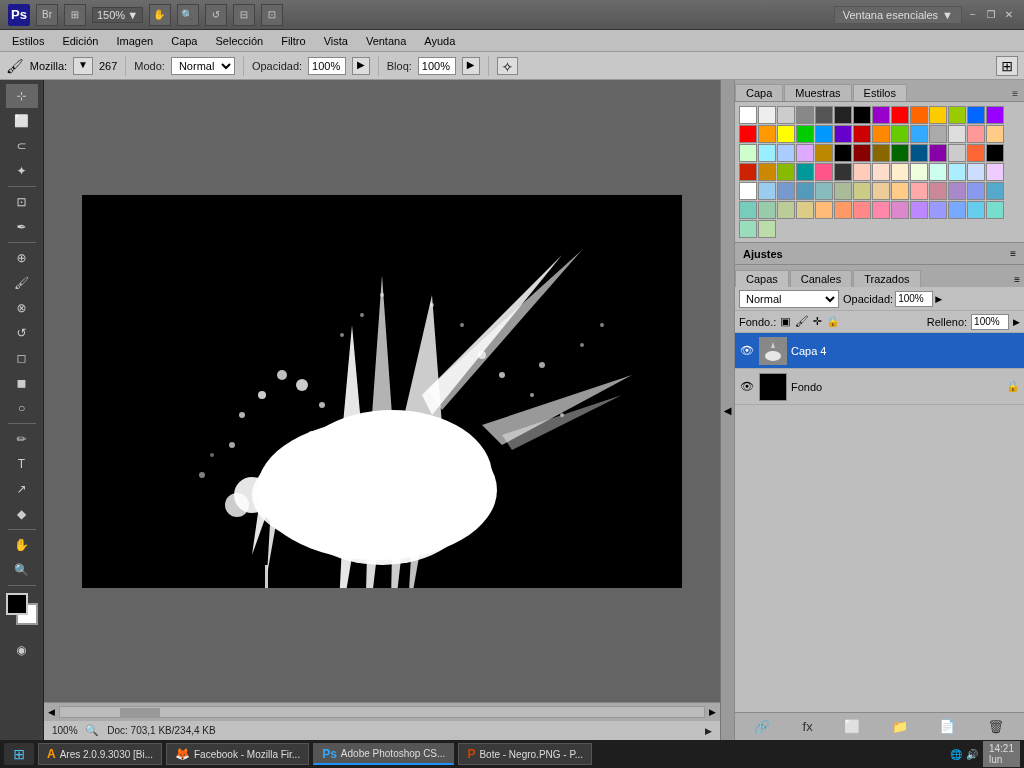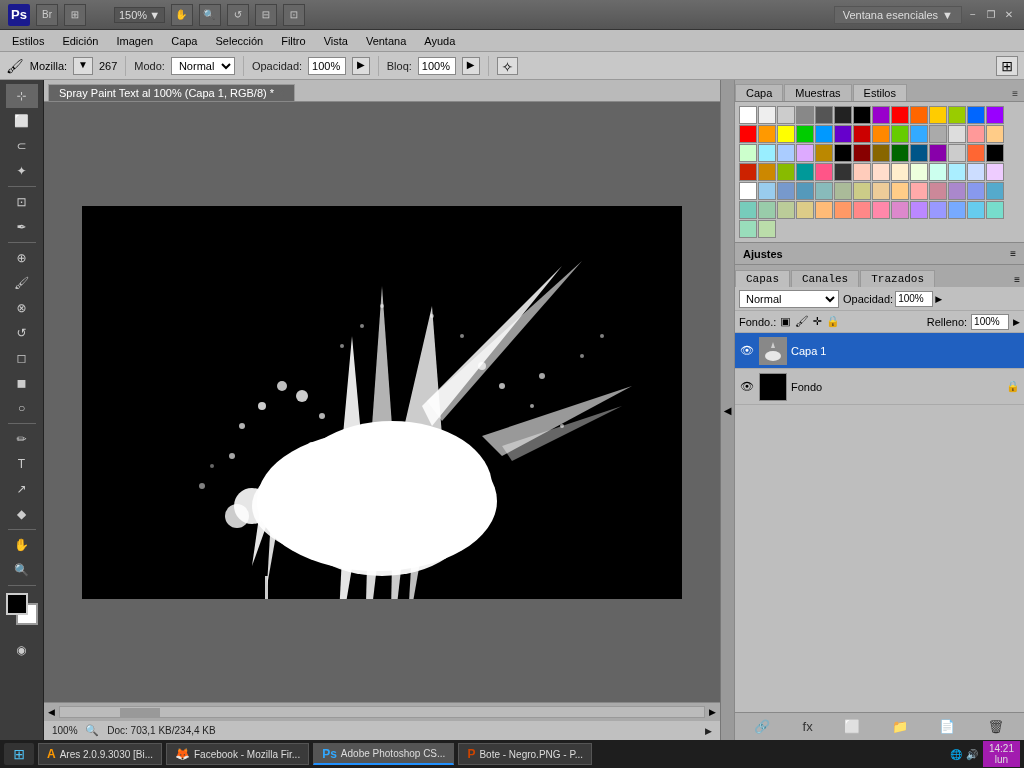--- a/index.html
+++ b/index.html
@@ -12,21 +12,21 @@
       display: flex;
       align-items: center;
       justify-content: space-between;
       padding: 0 8px;
       border-bottom: 1px solid #333;
     }
     #titlebar-left { display: flex; align-items: center; gap: 6px; }
     #titlebar-right { display: flex; align-items: center; gap: 4px; }
     .ps-icon { width: 22px; height: 22px; background: #1a1a8e; color: #fff; font-weight: bold; font-size: 13px; display: flex; align-items: center; justify-content: center; border-radius: 2px; }
     .tb-icon { width: 22px; height: 22px; background: #666; border: 1px solid #444; display: flex; align-items: center; justify-content: center; font-size: 10px; color: #ccc; }
-    .zoom-box { background: #555; border: 1px solid #444; color: #ddd; font-size: 11px; padding: 1px 4px; display: flex; align-items: center; gap: 2px; margin-left: 22px; }
+    .zoom-box { background: #555; border: 1px solid #444; color: #ddd; font-size: 11px; padding: 1px 4px; display: flex; align-items: center; gap: 2px; }
     .win-btn { width: 14px; height: 14px; display: flex; align-items: center; justify-content: center; font-size: 10px; color: #ccc; cursor: pointer; }
     #aspects-btn { color: #ddd; font-size: 11px; background: #666; padding: 2px 8px; border: 1px solid #555; display: flex; align-items: center; gap: 4px; }
 
     
     #menubar {
       height: 22px;
       background: #c0c0c0;
       display: flex;
       align-items: center;
       padding: 0 4px;
@@ -220,21 +220,20 @@
       align-items: flex-end;
     }
     .layers-tab {
       padding: 2px 10px;
       font-size: 11px;
       cursor: pointer;
       background: #b8b8b8;
       border: 1px solid #999;
       border-bottom: none;
       margin-right: 1px;
-      font-family: Liberation Mono, monospace;
     }
     .layers-tab.active { background: #bebebe; }
 
     #layers-options {
       height: 24px;
       background: #c0c0c0;
       display: flex;
       align-items: center;
       padding: 0 4px;
       gap: 4px;
@@ -296,21 +295,21 @@
       padding: 0 4px;
       gap: 4px;
       position: fixed;
       bottom: 0;
       width: 1024px;
     }
     .task-start { width: 30px; height: 22px; background: #333; display: flex; align-items: center; justify-content: center; border-radius: 2px; cursor: pointer; }
     .task-item { height: 22px; background: #3a3a3a; border: 1px solid #555; padding: 0 8px; display: flex; align-items: center; font-size: 10px; color: #ddd; cursor: pointer; gap: 4px; }
     .task-item.active { background: #555; border-bottom: 2px solid #2090ff; }
     .task-right { margin-left: auto; display: flex; align-items: center; gap: 4px; font-size: 10px; color: #ccc; }
-    .task-time { background: #a21caf; padding: 2px 6px; font-size: 10px; color: #ddd; text-align: center; }
+    .task-time { background: #737373; padding: 2px 6px; font-size: 10px; color: #ddd; }
 
     #right-collapse { width: 14px; background: #9a9a9a; display: flex; flex-direction: column; align-items: center; justify-content: center; border-left: 1px solid #777; cursor: pointer; }
 
     #canvas-bottom-bar {
       height: 18px;
       background: #aaa;
       border-top: 1px solid #888;
       display: flex;
       align-items: center;
       padding: 0 4px;
@@ -416,26 +415,20 @@
 
     <div class="color-wrap">
       <div class="bg-box"></div>
       <div class="fg-box"></div>
     </div>
     <div class="tool-btn" style="margin-top:8px;">◉</div>
   </div>
 
   <div id="canvas-area">
 
-    <div id="tab-bar">
-      <div class="doc-tab active">
-        <span>Spray Paint Text al 100% (Capa 1, RGB/8) *</span>
-        <span class="tab-close">×</span>
-      </div>
-    </div>
 
     <div id="canvas-container">
       <div id="canvas-img">
 
         <svg viewBox="0 0 600 393" xmlns="http://www.w3.org/2000/svg">
           <rect width="600" height="393" fill="#000"></rect>
 
           <ellipse cx="300" cy="310" rx="90" ry="60" fill="#fff" opacity="0.95"></ellipse>
           <ellipse cx="280" cy="300" rx="110" ry="55" fill="#fff" opacity="0.9"></ellipse>
           <ellipse cx="320" cy="290" rx="85" ry="50" fill="#fff" opacity="0.85"></ellipse>
@@ -657,21 +650,21 @@
 
         <div class="layer-item selected">
           <div class="layer-eye">👁</div>
           <div class="layer-thumb" style="background:#888;display:flex;align-items:center;justify-content:center;">
             <svg width="26" height="26" viewBox="0 0 26 26">
               <rect width="26" height="26" fill="#888"></rect>
               <ellipse cx="13" cy="18" rx="8" ry="5" fill="#fff" opacity="0.8"></ellipse>
               <polygon points="11,10 13,4 15,10" fill="#fff" opacity="0.6"></polygon>
             </svg>
           </div>
-          <span class="layer-name">Capa 1</span>
+          <span class="layer-name">Capa 4</span>
         </div>
 
         <div class="layer-item">
           <div class="layer-eye">👁</div>
           <div class="layer-thumb" style="background:#000;"></div>
           <span class="layer-name">Fondo</span>
           <span class="layer-lock">🔒</span>
         </div>
       </div>
 

